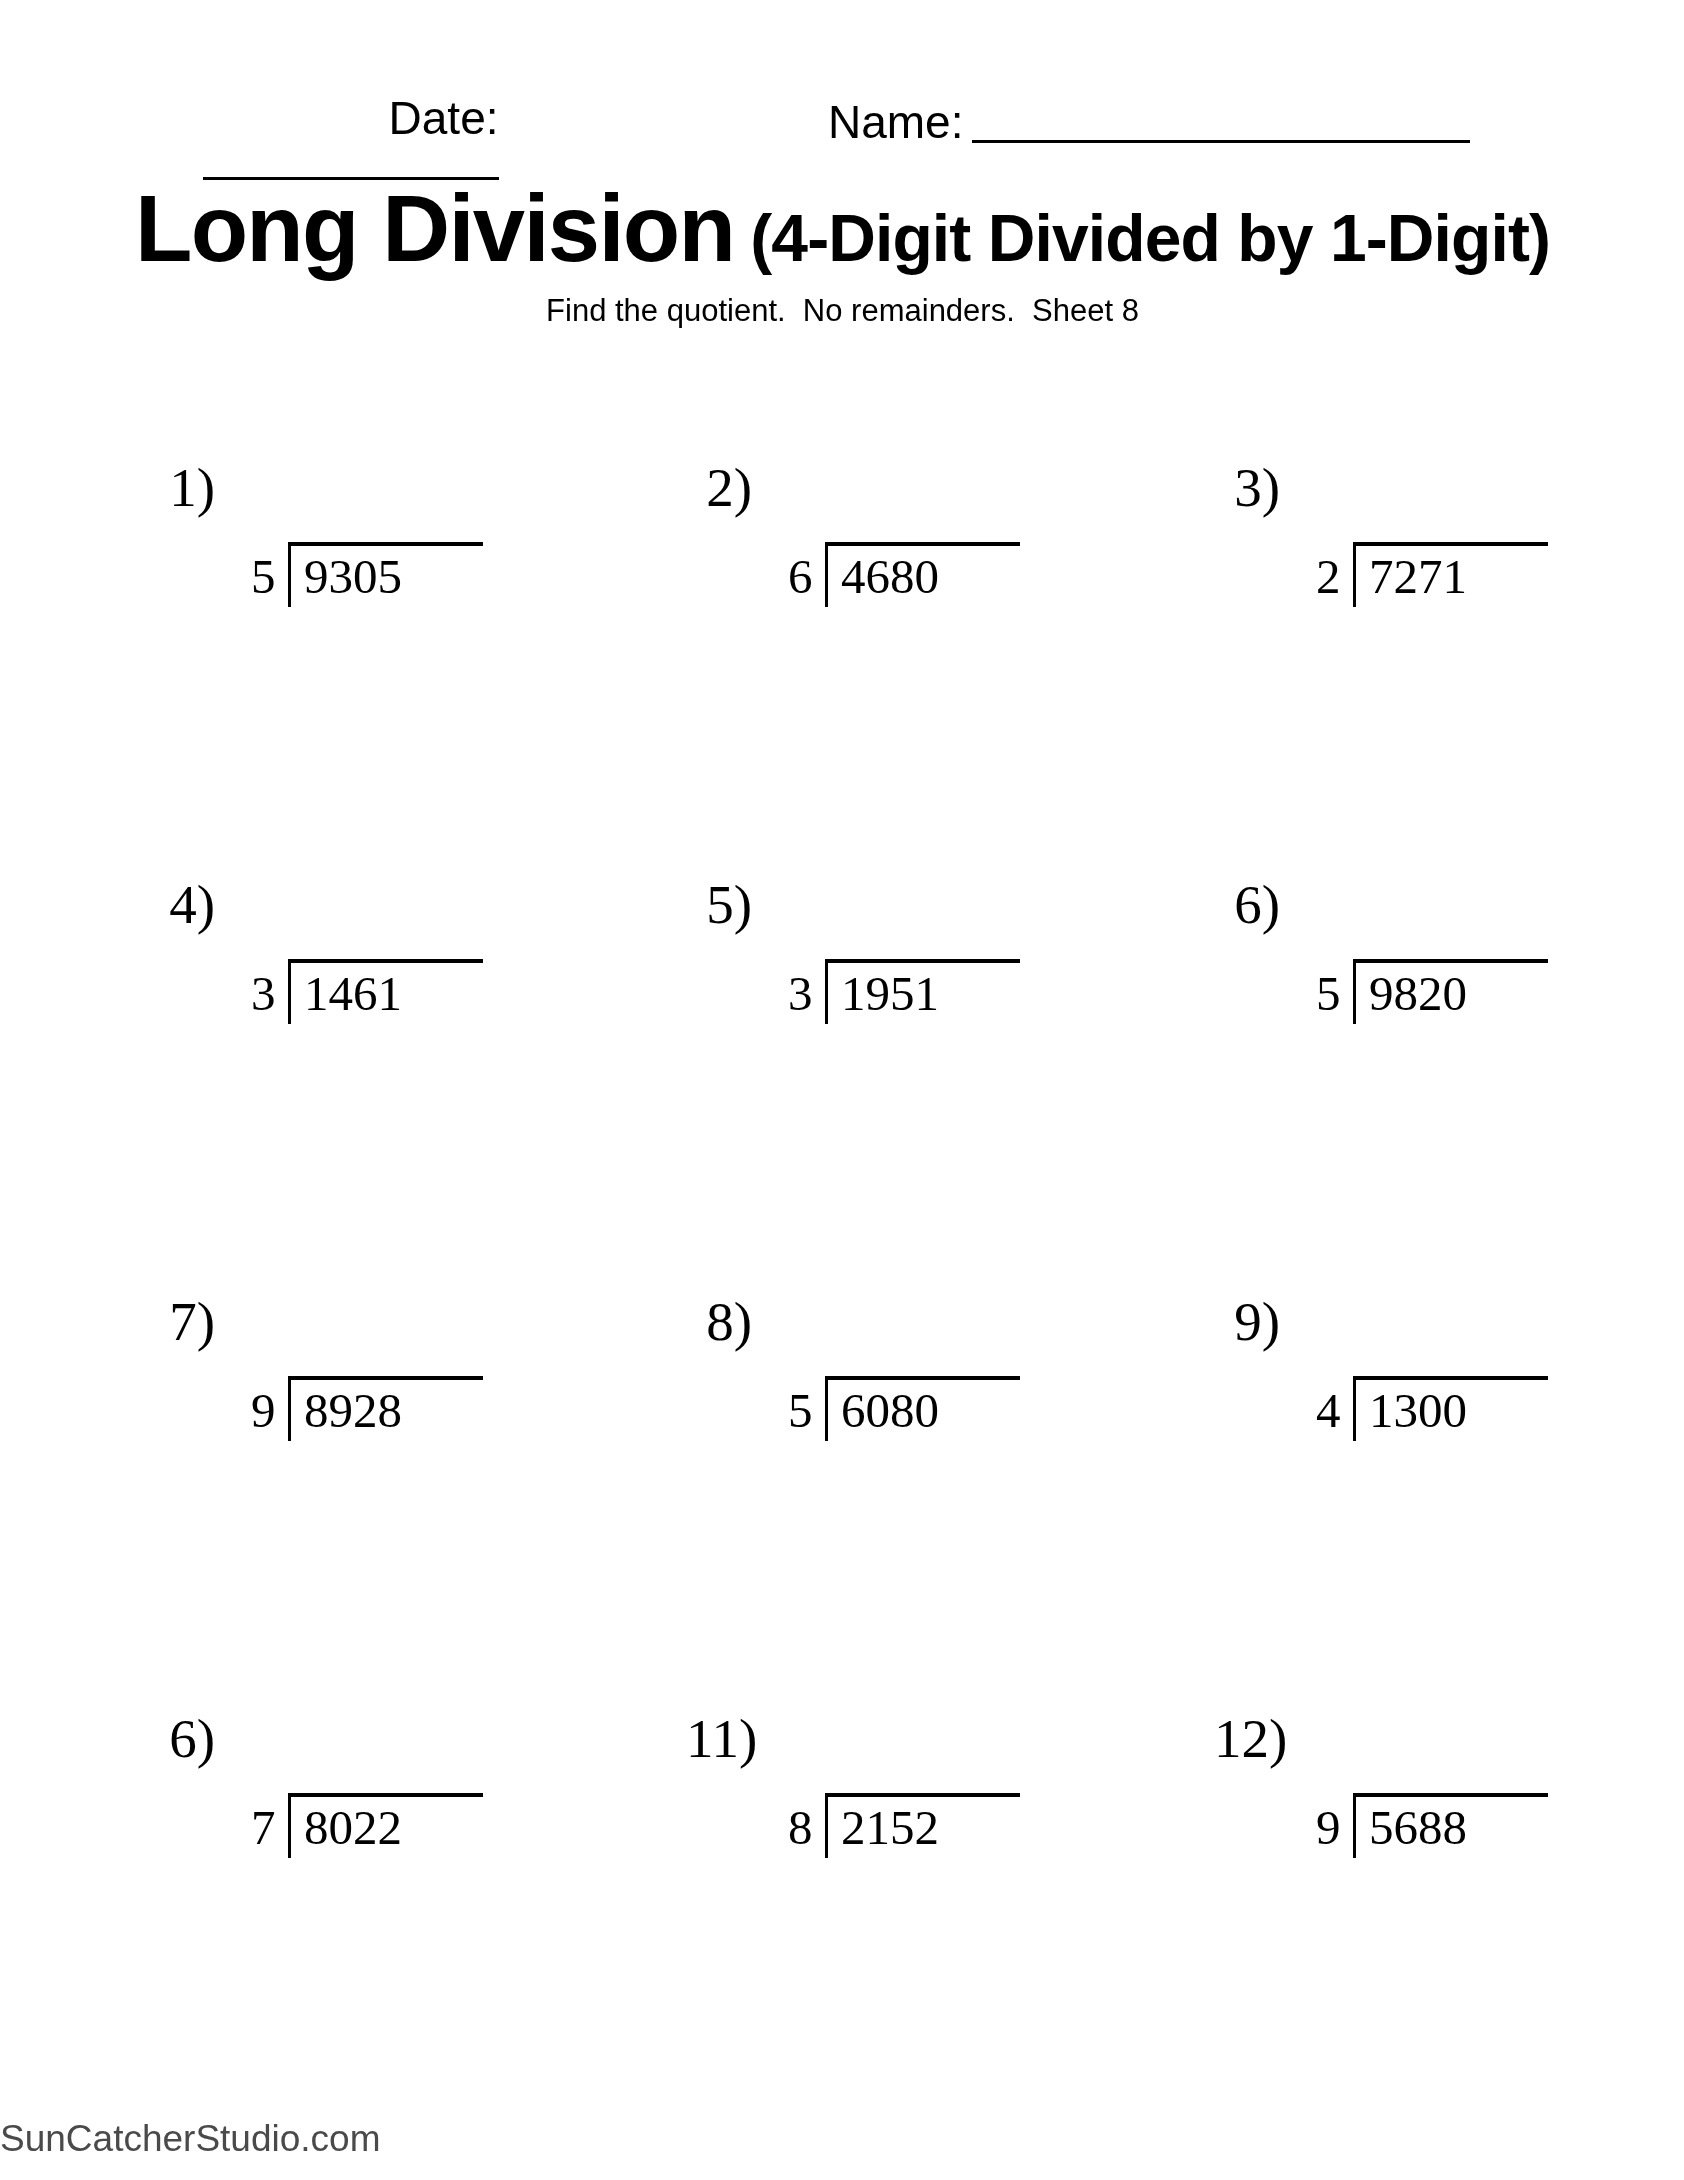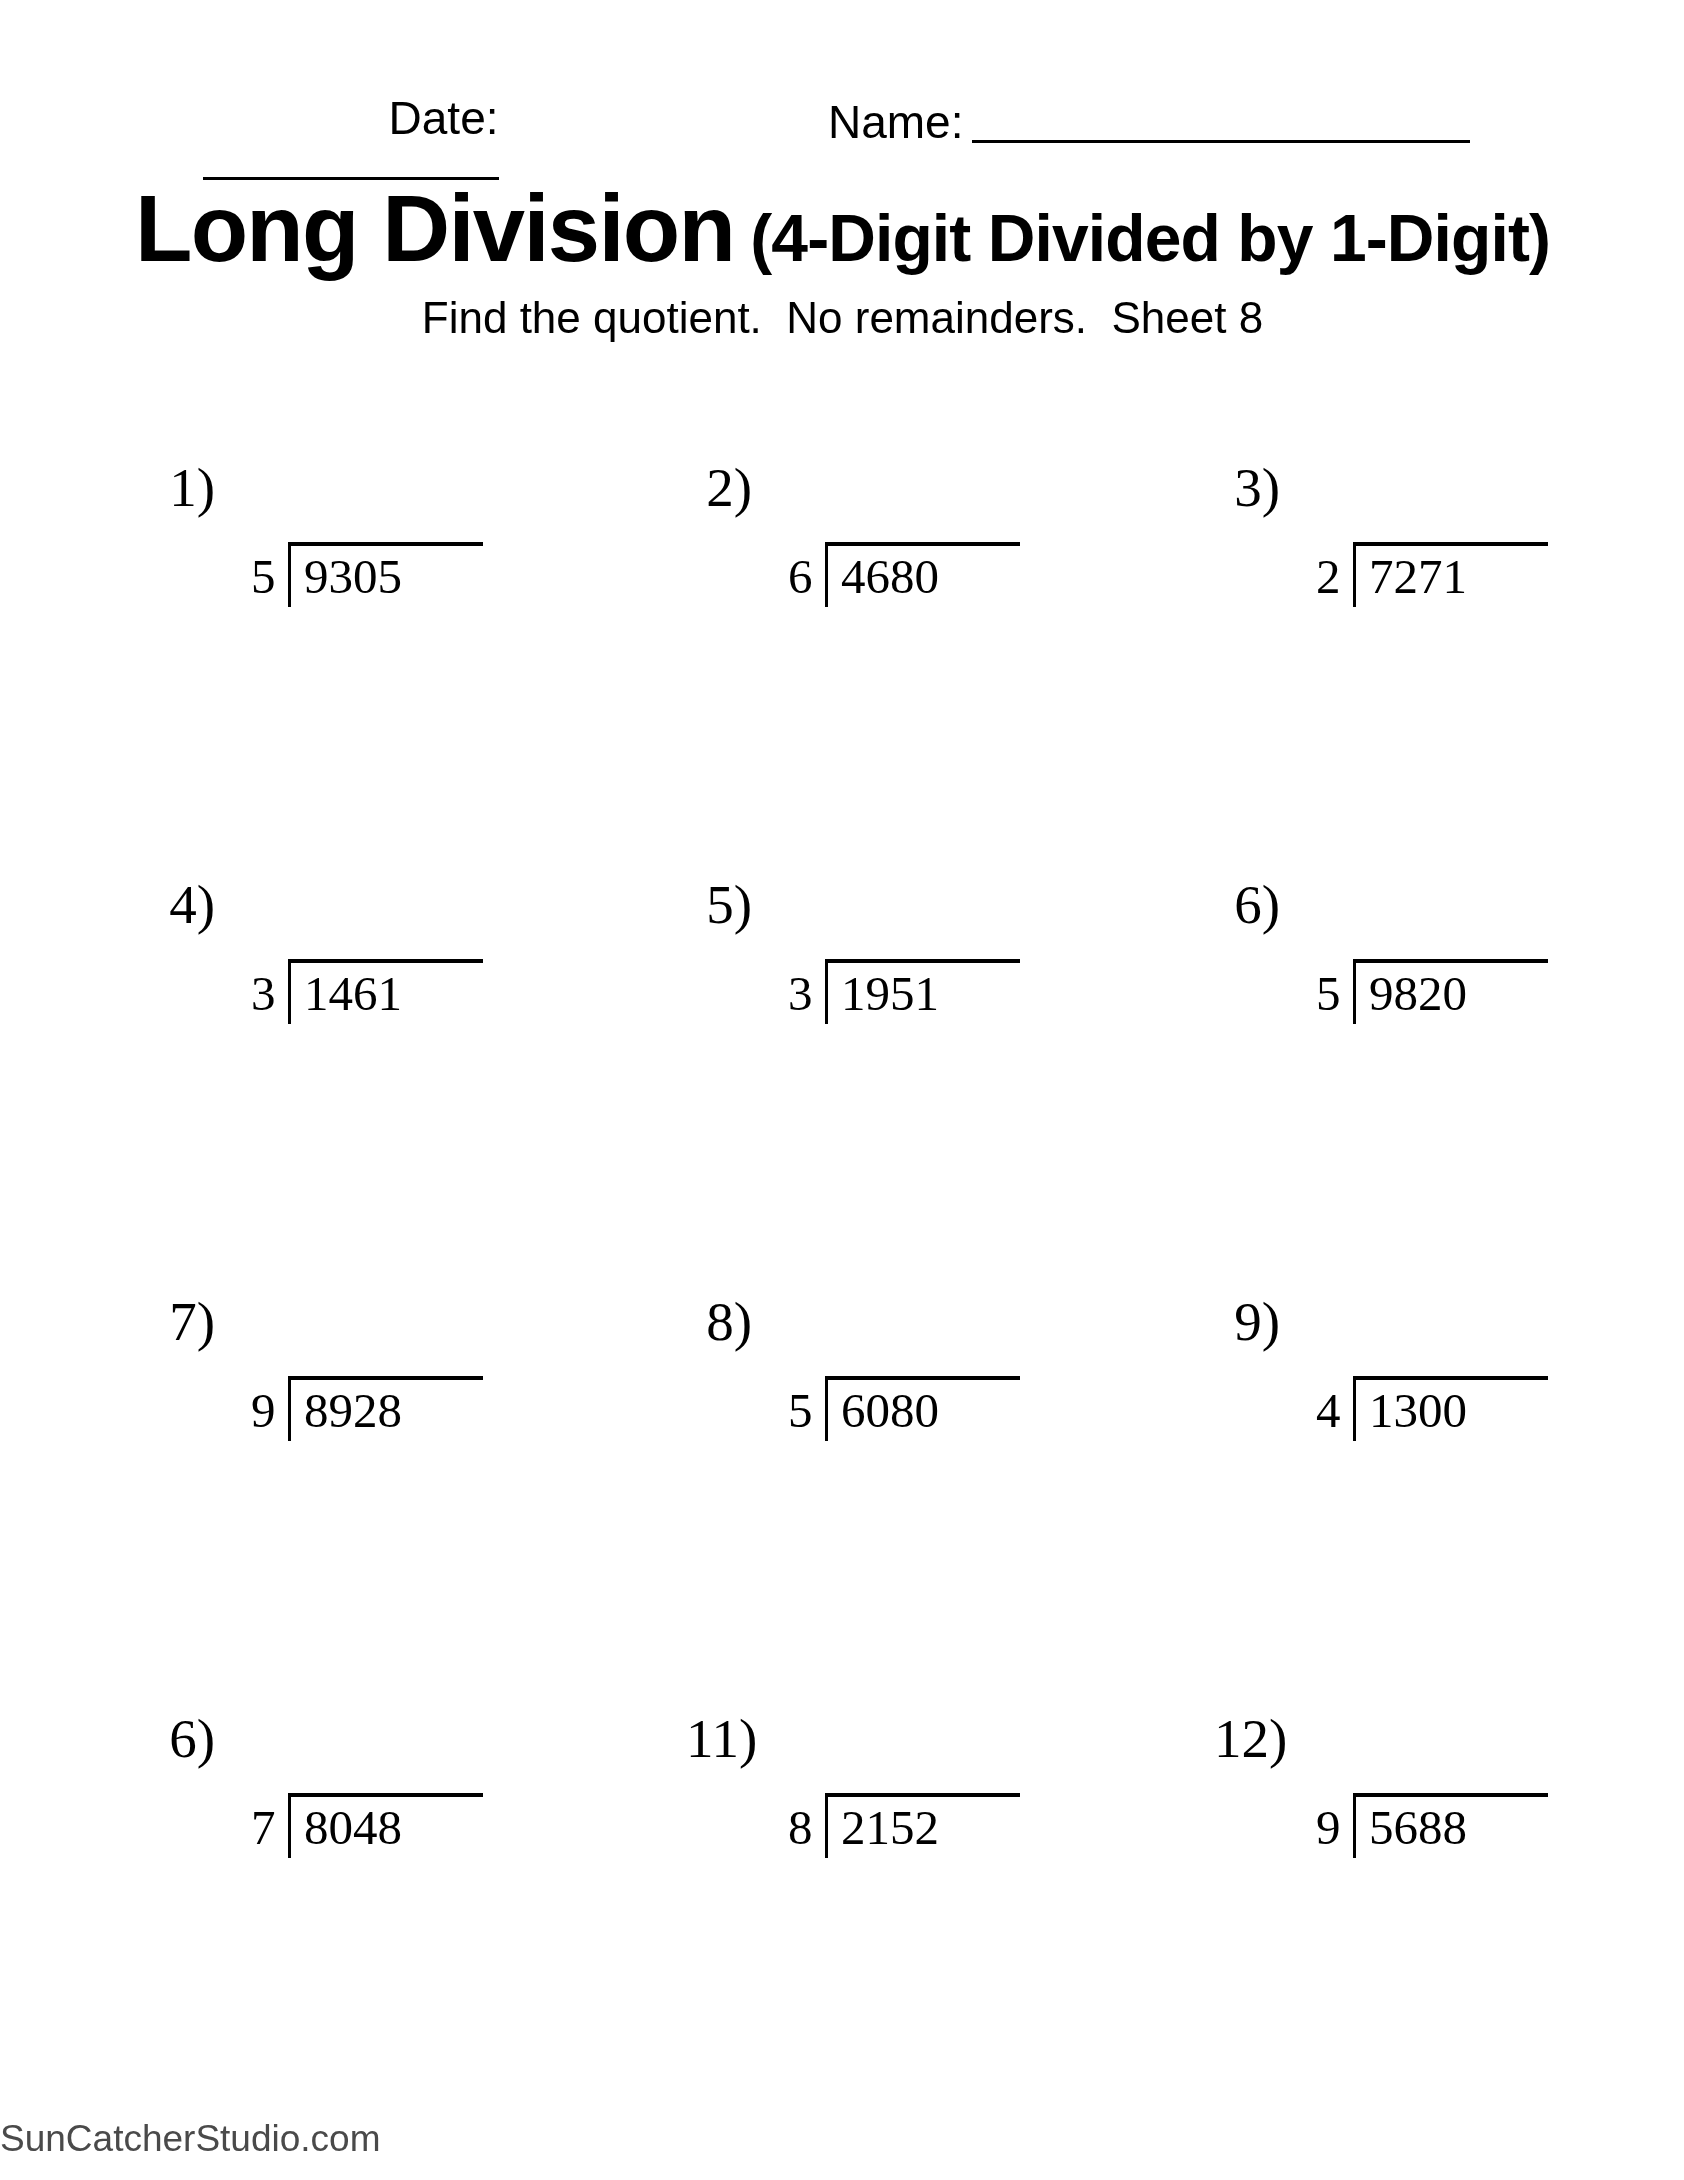--- a/index.html
+++ b/index.html
@@ -51,21 +51,21 @@
     font-weight: 700;
     margin-left: 16px;
     letter-spacing: -0.9px;
   }
   .subtitle {
     position: absolute;
     top: 293px;
     left: 0;
     width: 100%;
     text-align: center;
-    font-size: 44px;
+    font-size: 31px;
     white-space: pre;
   }
 
   
   .problems-grid {
     position: absolute;
     left: 149px;
     top: 430px;
     display: grid;
     grid-template-columns: 537px 528px 473px;
@@ -198,21 +198,21 @@
     <div class="division">
       <span class="divisor">4</span>
       <span class="dividend">1300</span>
     </div>
   </div>
 
   <div class="problem-cell">
     <div class="plabel">6)</div>
     <div class="division">
       <span class="divisor">7</span>
-      <span class="dividend">8048</span>
+      <span class="dividend">8022</span>
     </div>
   </div>
 
   <div class="problem-cell">
     <div class="plabel">11)</div>
     <div class="division">
       <span class="divisor">8</span>
       <span class="dividend">2152</span>
     </div>
   </div>

